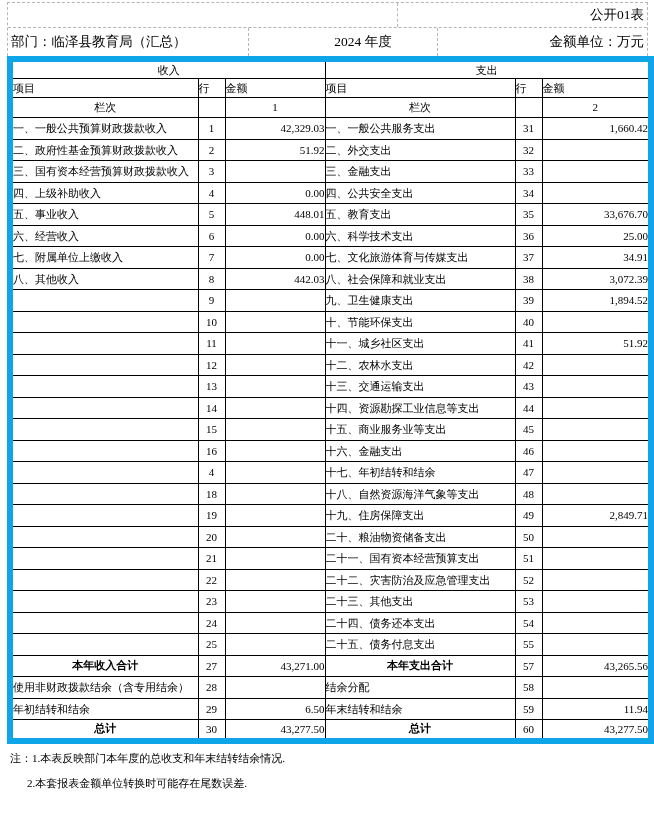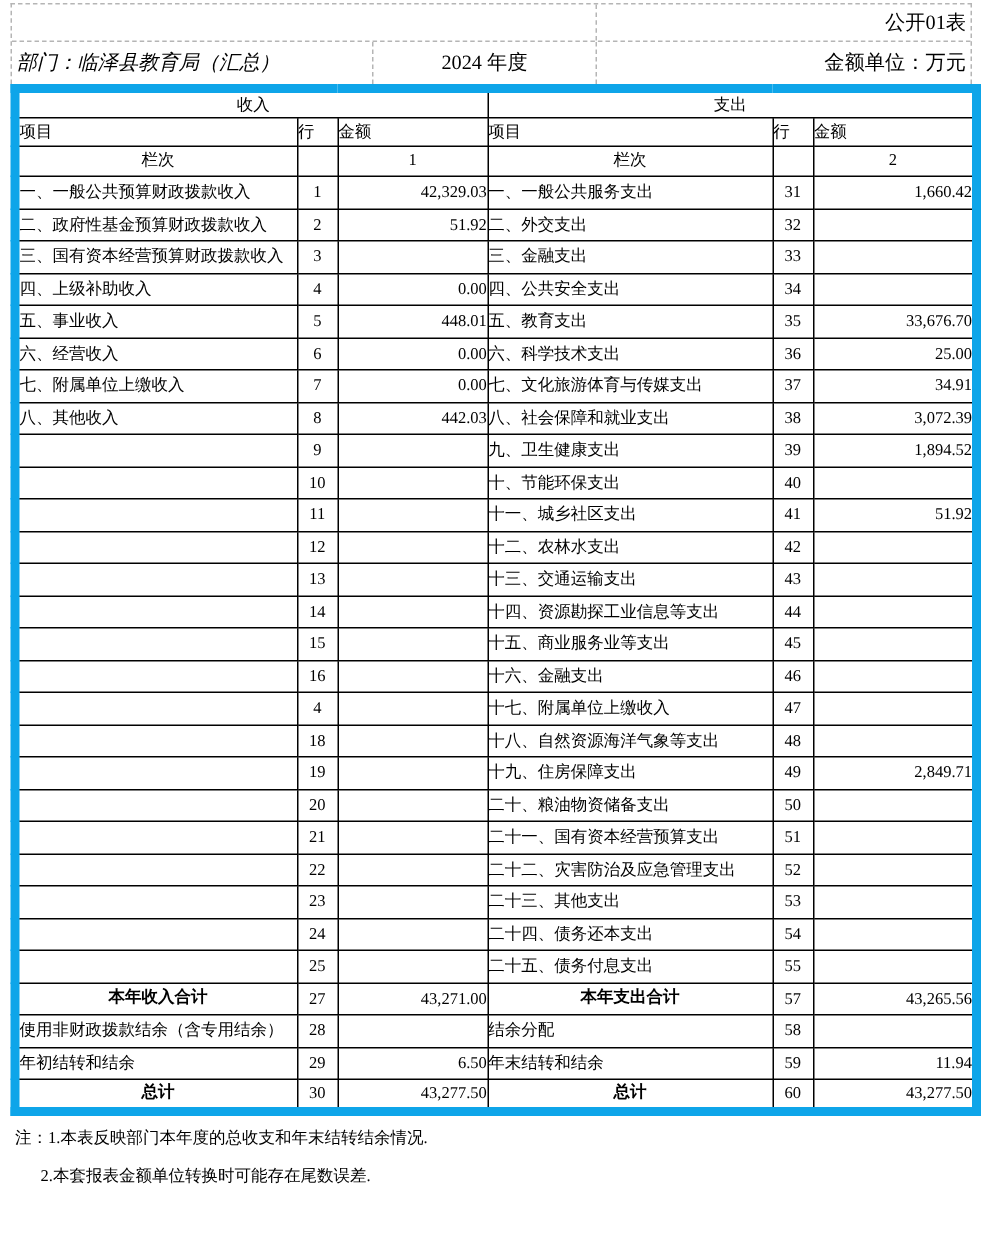--- a/index.html
+++ b/index.html
@@ -16,33 +16,33 @@
     width: 641px;
     margin: 2px 0 0 7px;
   }
 
   
   .pre-header {
     border: 1px dashed #b5b5b5;
     border-bottom: none;
     font-size: 13.5px;
   }
-  .pre-header .hrow { display: flex; }
+  .pre-header .hrow { display: flex; gap: 40px; }
   .pre-header .hrow1 { height: 24px; border-bottom: 1px dashed #b5b5b5; }
   .pre-header .hrow2 { height: 28px; }
   .pre-header .cell {
     box-sizing: border-box;
     display: flex;
     align-items: center;
     white-space: nowrap;
     overflow: hidden;
   }
   .c-blank   { width: 390px; border-right: 1px dashed #b5b5b5; }
   .c-sheetno { flex: 1; justify-content: flex-end; padding-right: 3px; }
-  .c-dept    { width: 241px; border-right: 1px dashed #b5b5b5; padding-left: 3px; font-style: italic; }
+  .c-dept    { width: 241px; border-right: 1px dashed #b5b5b5; padding-left: 3px; }
   .c-year    { width: 149px; border-right: 1px dashed #b5b5b5; justify-content: center; }
   .c-unit    { flex: 1; justify-content: flex-end; padding-right: 3px; }
 
   
   table.budget {
     border-collapse: collapse;
     table-layout: fixed;
     width: 641px;
     border: 6px solid #0ea5e9;
   }
@@ -247,21 +247,21 @@
           <td class="lineno">16</td>
           <td class="amount"></td>
           <td class="item">十六、金融支出</td>
           <td class="lineno">46</td>
           <td class="amount"></td>
         </tr>
         <tr>
           <td class="item"></td>
           <td class="lineno">4</td>
           <td class="amount"></td>
-          <td class="item">十七、附属单位上缴收入</td>
+          <td class="item">十七、年初结转和结余</td>
           <td class="lineno">47</td>
           <td class="amount"></td>
         </tr>
         <tr>
           <td class="item"></td>
           <td class="lineno">18</td>
           <td class="amount"></td>
           <td class="item">十八、自然资源海洋气象等支出</td>
           <td class="lineno">48</td>
           <td class="amount"></td>

